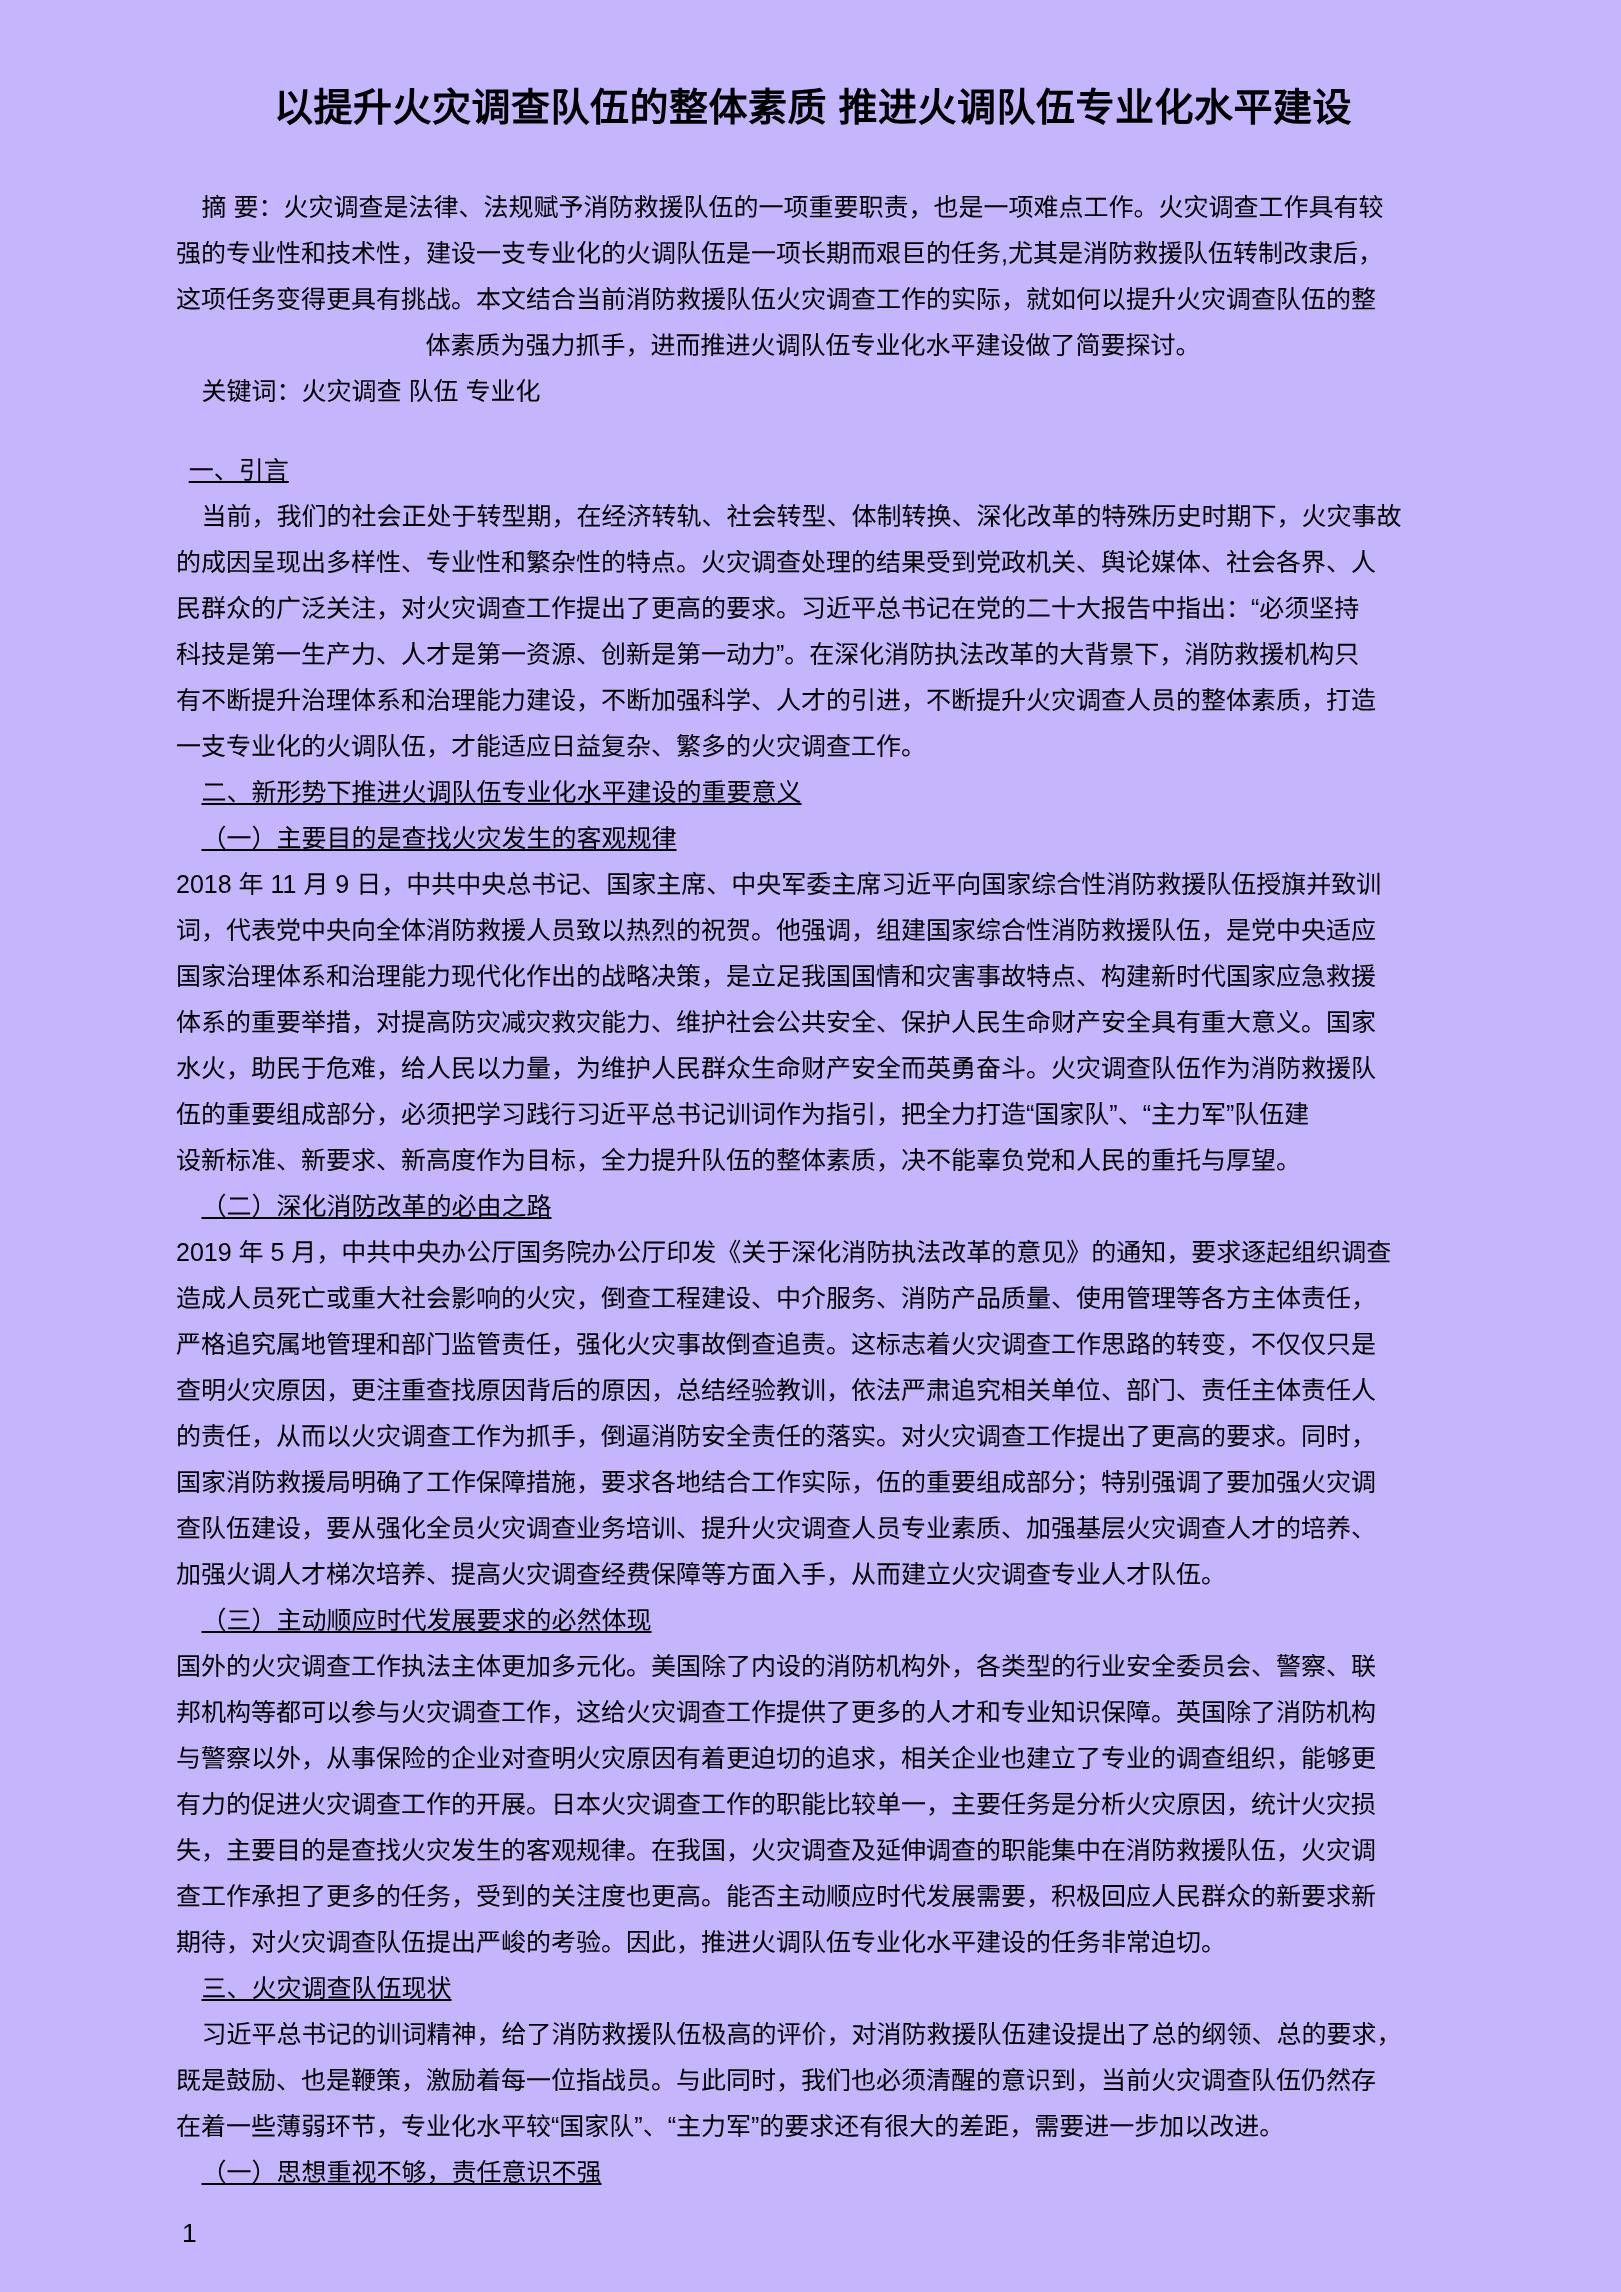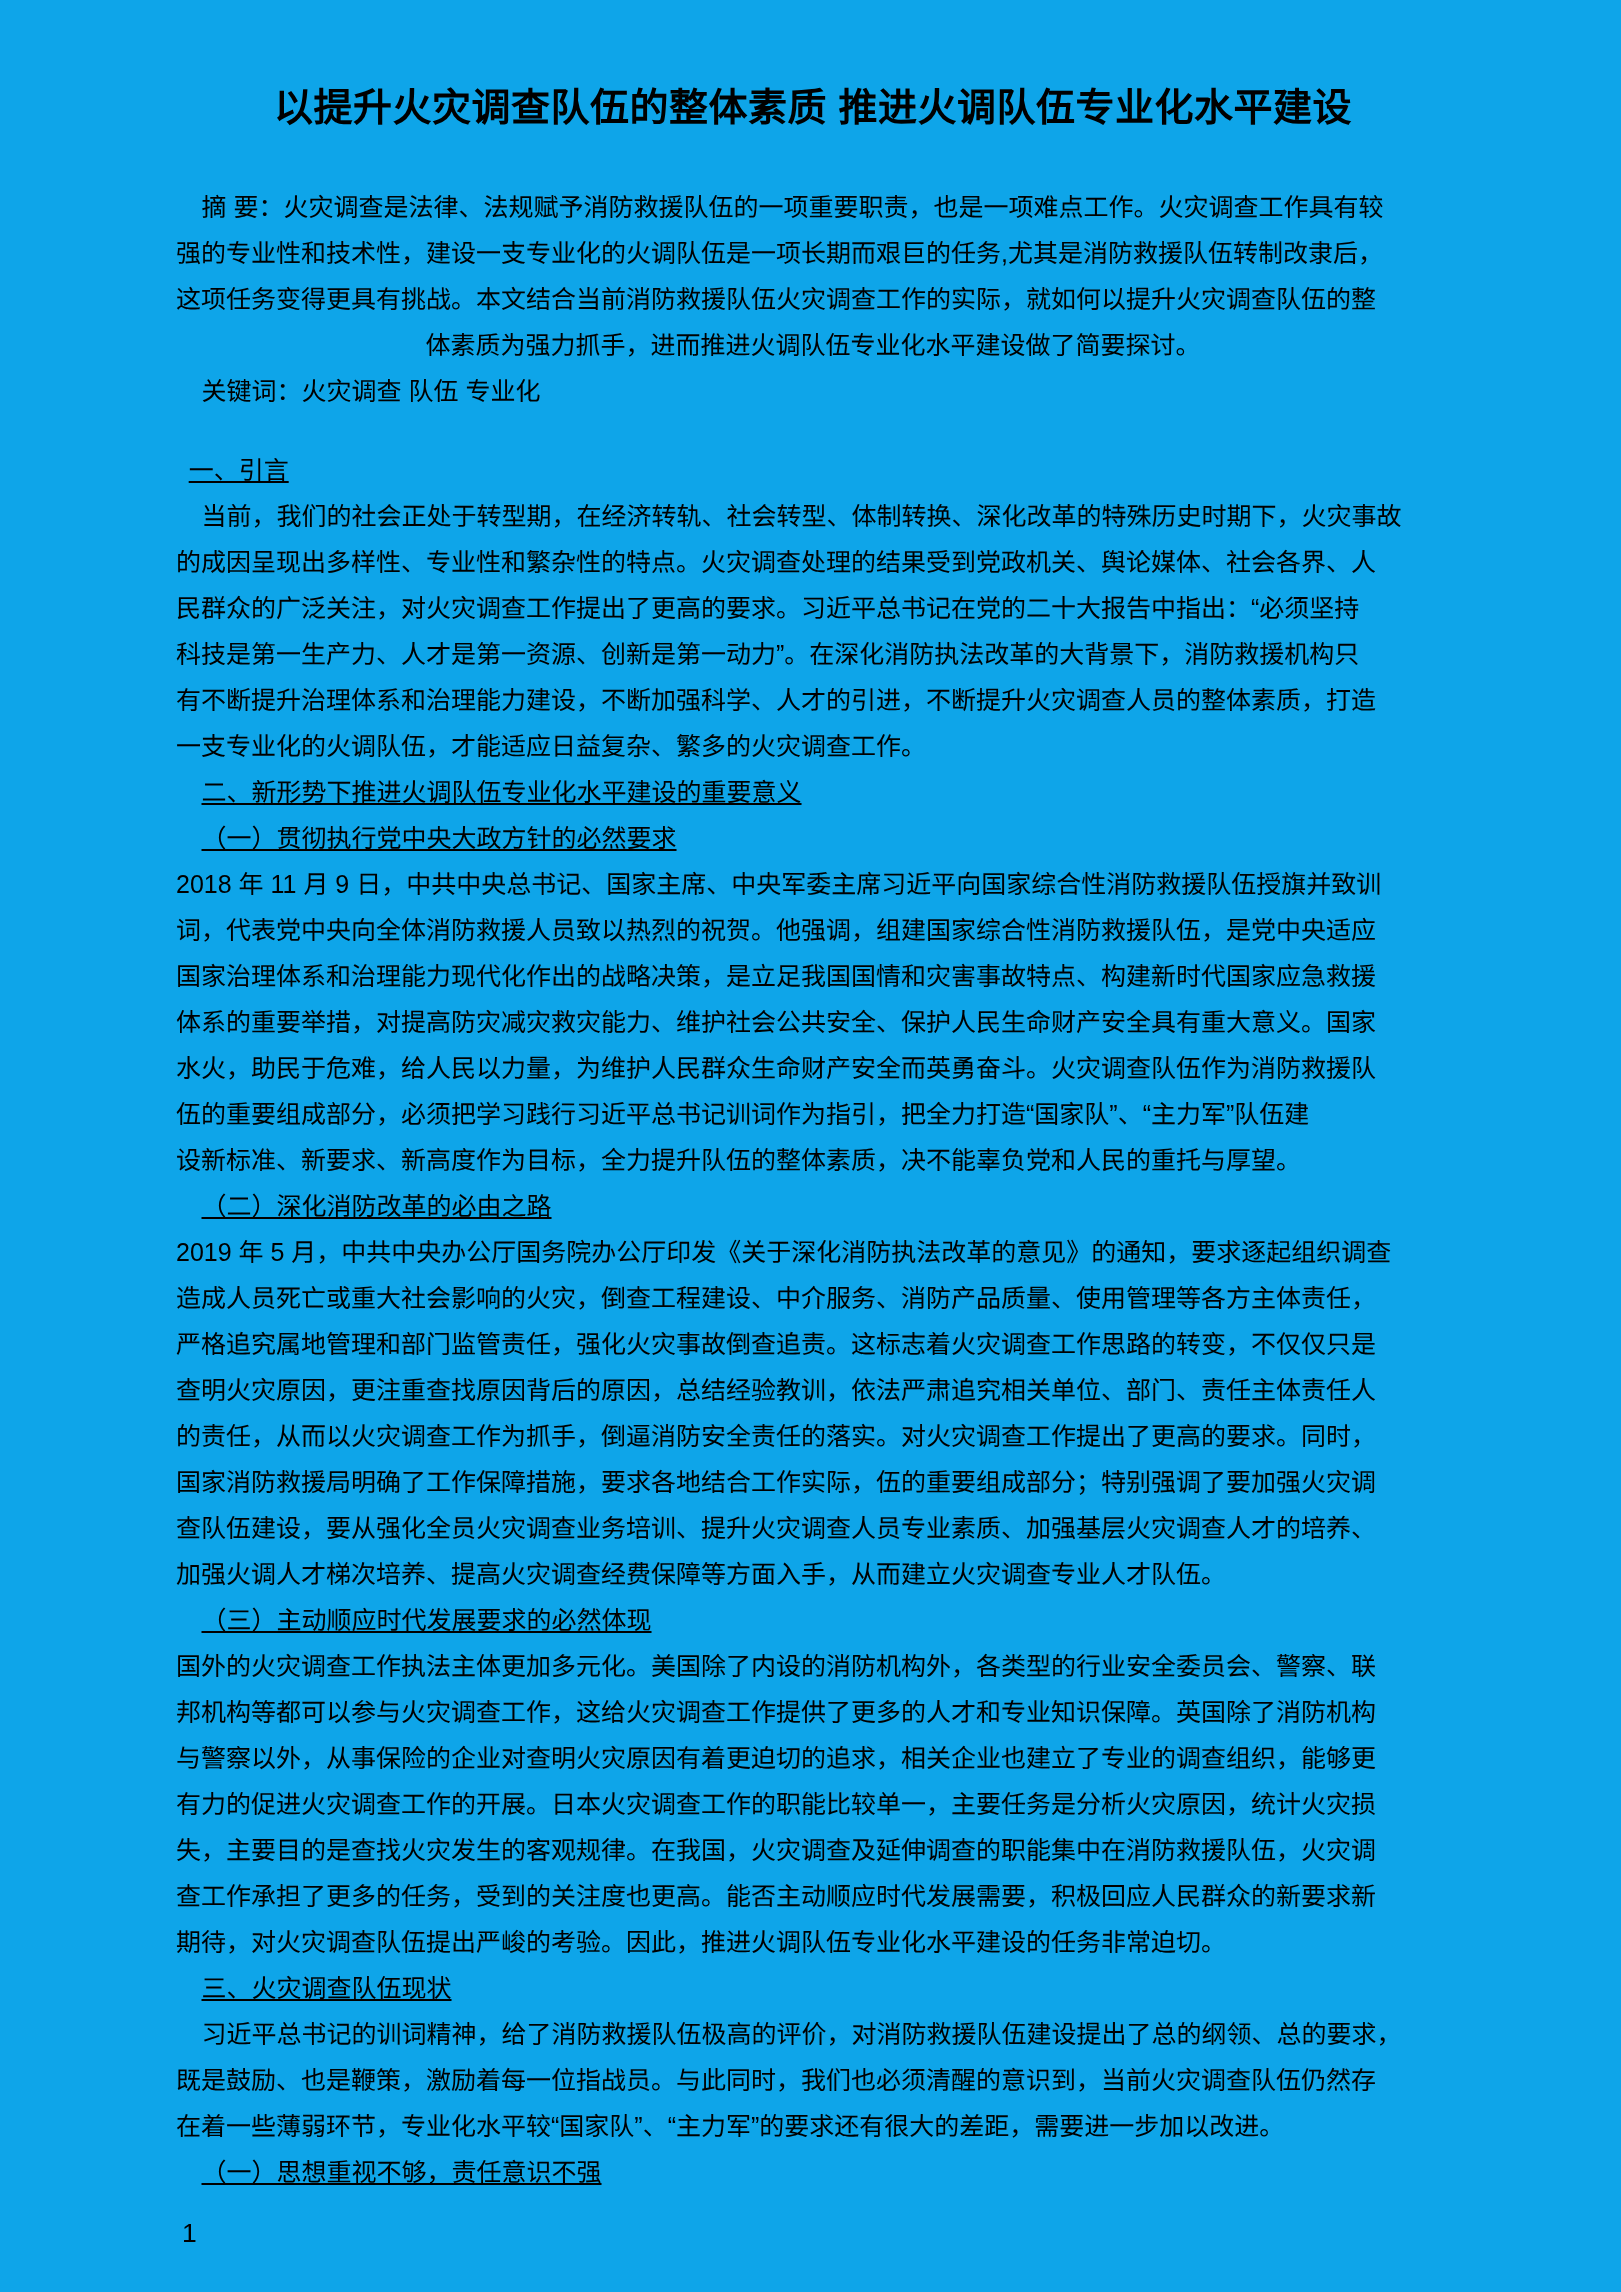--- a/index.html
+++ b/index.html
@@ -10,21 +10,21 @@
   }
   body {
     font-family: "Liberation Sans", "DejaVu Sans", sans-serif;
     color: #000000;
   }
   .page {
     position: relative;
     width: 1621px;
     height: 2293px;
     margin: 0 auto;
-    background: #0ea5e9;
+    background: #c4b5fd;
     box-sizing: border-box;
     padding: 0;
     overflow: hidden;
   }
   .content {
     position: absolute;
     left: 176px;
     top: 0;
     width: 1274px;
   }
@@ -116,21 +116,21 @@
       <p class="heading-line pad-ind2">一、引言</p>
       <p class="body-line pad-ind">当前，我们的社会正处于转型期，在经济转轨、社会转型、体制转换、深化改革的特殊历史时期下，火灾事故</p>
       <p class="body-line">的成因呈现出多样性、专业性和繁杂性的特点。火灾调查处理的结果受到党政机关、舆论媒体、社会各界、人</p>
       <p class="body-line">民群众的广泛关注，对火灾调查工作提出了更高的要求。习近平总书记在党的二十大报告中指出：“必须坚持</p>
       <p class="body-line">科技是第一生产力、人才是第一资源、创新是第一动力”。在深化消防执法改革的大背景下，消防救援机构只</p>
       <p class="body-line">有不断提升治理体系和治理能力建设，不断加强科学、人才的引进，不断提升火灾调查人员的整体素质，打造</p>
       <p class="body-line">一支专业化的火调队伍，才能适应日益复杂、繁多的火灾调查工作。</p>
 
       <p class="heading-line pad-ind">二、新形势下推进火调队伍专业化水平建设的重要意义</p>
 
-      <p class="heading-line pad-ind">（一）贯彻执行党中央大政方针的必然要求</p>
+      <p class="heading-line pad-ind">（一）主要目的是查找火灾发生的客观规律</p>
       <p class="body-line">2018 年 11 月 9 日，中共中央总书记、国家主席、中央军委主席习近平向国家综合性消防救援队伍授旗并致训</p>
       <p class="body-line">词，代表党中央向全体消防救援人员致以热烈的祝贺。他强调，组建国家综合性消防救援队伍，是党中央适应</p>
       <p class="body-line">国家治理体系和治理能力现代化作出的战略决策，是立足我国国情和灾害事故特点、构建新时代国家应急救援</p>
       <p class="body-line">体系的重要举措，对提高防灾减灾救灾能力、维护社会公共安全、保护人民生命财产安全具有重大意义。国家</p>
       <p class="body-line">水火，助民于危难，给人民以力量，为维护人民群众生命财产安全而英勇奋斗。火灾调查队伍作为消防救援队</p>
       <p class="body-line">伍的重要组成部分，必须把学习践行习近平总书记训词作为指引，把全力打造“国家队”、“主力军”队伍建</p>
       <p class="body-line">设新标准、新要求、新高度作为目标，全力提升队伍的整体素质，决不能辜负党和人民的重托与厚望。</p>
 
       <p class="heading-line pad-ind">（二）深化消防改革的必由之路</p>
       <p class="body-line">2019 年 5 月，中共中央办公厅国务院办公厅印发《关于深化消防执法改革的意见》的通知，要求逐起组织调查</p>

